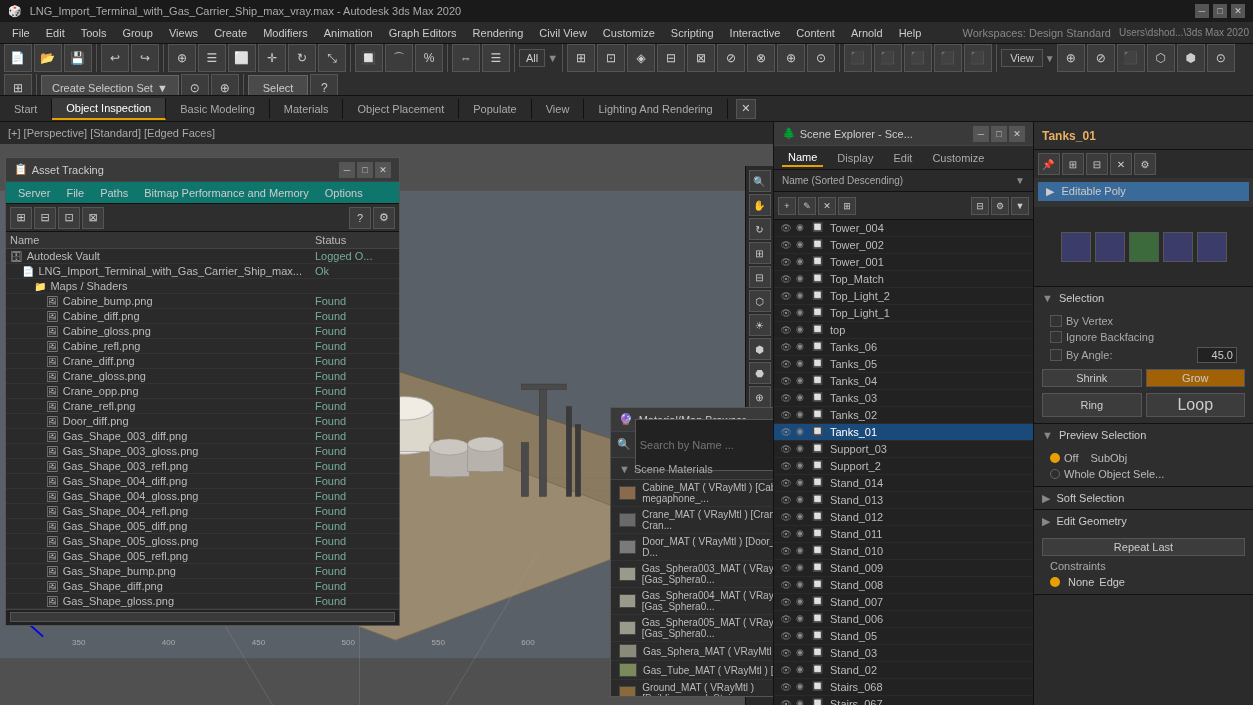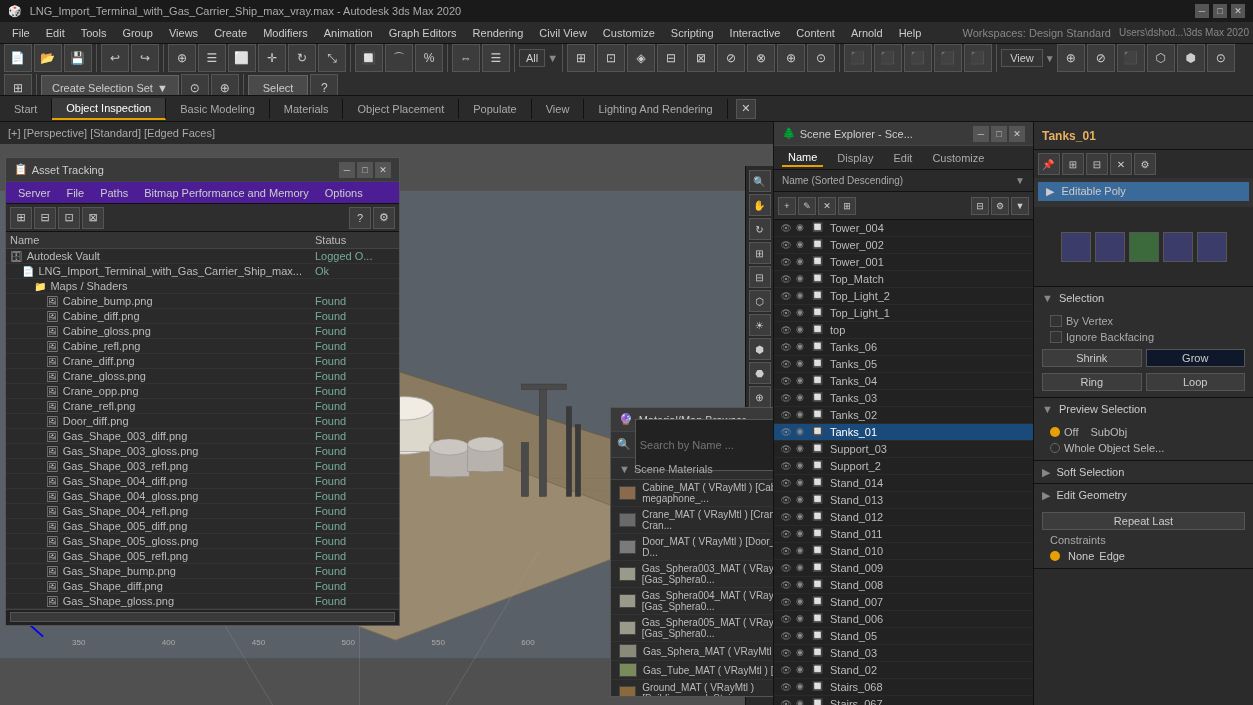--- a/index.html
+++ b/index.html
@@ -37,21 +37,21 @@
     .viewport-info .poly-info { line-height: 1.5; }
 
     
     .scene-svg { width: 100%; height: 100%; }
 
     
     .asset-window { position: absolute; top: 35px; left: 5px; width: 395px; background: #2b2b2b; border: 1px solid #555; z-index: 10; }
     .asset-window-title { height: 24px; background: #3a3a3a; display: flex; align-items: center; padding: 0 8px; color: #ccc; font-size: 11px; border-bottom: 1px solid #444; }
     .asset-window-controls { margin-left: auto; display: flex; gap: 2px; }
     .win-btn { width: 16px; height: 16px; background: #555; color: #ccc; font-size: 9px; border: none; cursor: pointer; display: flex; align-items: center; justify-content: center; }
-    .asset-menu { height: 22px; background: #4c1d95; display: flex; align-items: center; padding: 0 4px; border-bottom: 1px solid #111; }
+    .asset-menu { height: 22px; background: #0f766e; display: flex; align-items: center; padding: 0 4px; border-bottom: 1px solid #111; }
     .asset-menu-item { padding: 2px 8px; color: #ccc; font-size: 11px; cursor: pointer; }
     .asset-toolbar { height: 28px; background: #2e2e2e; display: flex; align-items: center; padding: 0 4px; gap: 2px; border-bottom: 1px solid #111; }
     .asset-tb-btn { width: 22px; height: 22px; background: #3c3c3c; border: 1px solid #555; color: #ccc; display: flex; align-items: center; justify-content: center; cursor: pointer; font-size: 11px; }
     .asset-table-header { display: flex; background: #333; border-bottom: 1px solid #444; padding: 2px 4px; font-size: 11px; color: #bbb; }
     .asset-table-header .col-name { flex: 1; }
     .asset-table-header .col-status { width: 80px; }
     .asset-list { height: 360px; overflow-y: auto; background: #2a2a2a; }
     .asset-row { display: flex; align-items: center; padding: 1px 4px; font-size: 11px; color: #bbb; border-bottom: 1px solid #333; }
     .asset-row.indent1 { padding-left: 16px; }
     .asset-row.indent2 { padding-left: 28px; }
@@ -793,27 +793,32 @@
       </div>
       <div style="padding:4px 8px; background:#2e2e2e;">
         <div class="prop-row">
           <div class="prop-checkbox"></div>
           <span class="prop-label">By Vertex</span>
         </div>
         <div class="prop-row">
           <div class="prop-checkbox"></div>
           <span class="prop-label">Ignore Backfacing</span>
         </div>
+        <div class="prop-row">
+          <div class="prop-checkbox"></div>
+          <span class="prop-label">By Angle:</span>
+          <input class="prop-input" type="text" value="45.0" style="width: 40px;">
+        </div>
         <div style="display:flex; gap:4px; padding:4px 0;">
           <button style="flex:1;background:#3c3c3c;border:1px solid #555;color:#ccc;font-size:11px;padding:2px;cursor:pointer;">Shrink</button>
-          <button style="flex:1;background:#0f172a;border:1px solid #555;color:#ccc;font-size:11px;padding:2px;cursor:pointer;">Grow</button>
+          <button style="flex:1;background:#a16207;border:1px solid #555;color:#ccc;font-size:11px;padding:2px;cursor:pointer;">Grow</button>
         </div>
         <div style="display:flex; gap:4px; padding:2px 0;">
           <button style="flex:1;background:#3c3c3c;border:1px solid #555;color:#ccc;font-size:11px;padding:2px;cursor:pointer;">Ring</button>
-          <button style="flex:1;background:#3c3c3c;border:1px solid #555;color:#ccc;font-size:11px;padding:2px;cursor:pointer;">Loop</button>
+          <button style="flex:1;background:#3c3c3c;border:1px solid #555;color:#ccc;font-size:16px;padding:2px;cursor:pointer;">Loop</button>
         </div>
       </div>
     </div>
 
     <div class="mod-section">
       <div class="mod-section-header">
         <span class="arrow">▼</span>
         <span>Preview Selection</span>
       </div>
       <div style="padding:4px 8px; background:#2e2e2e;">

